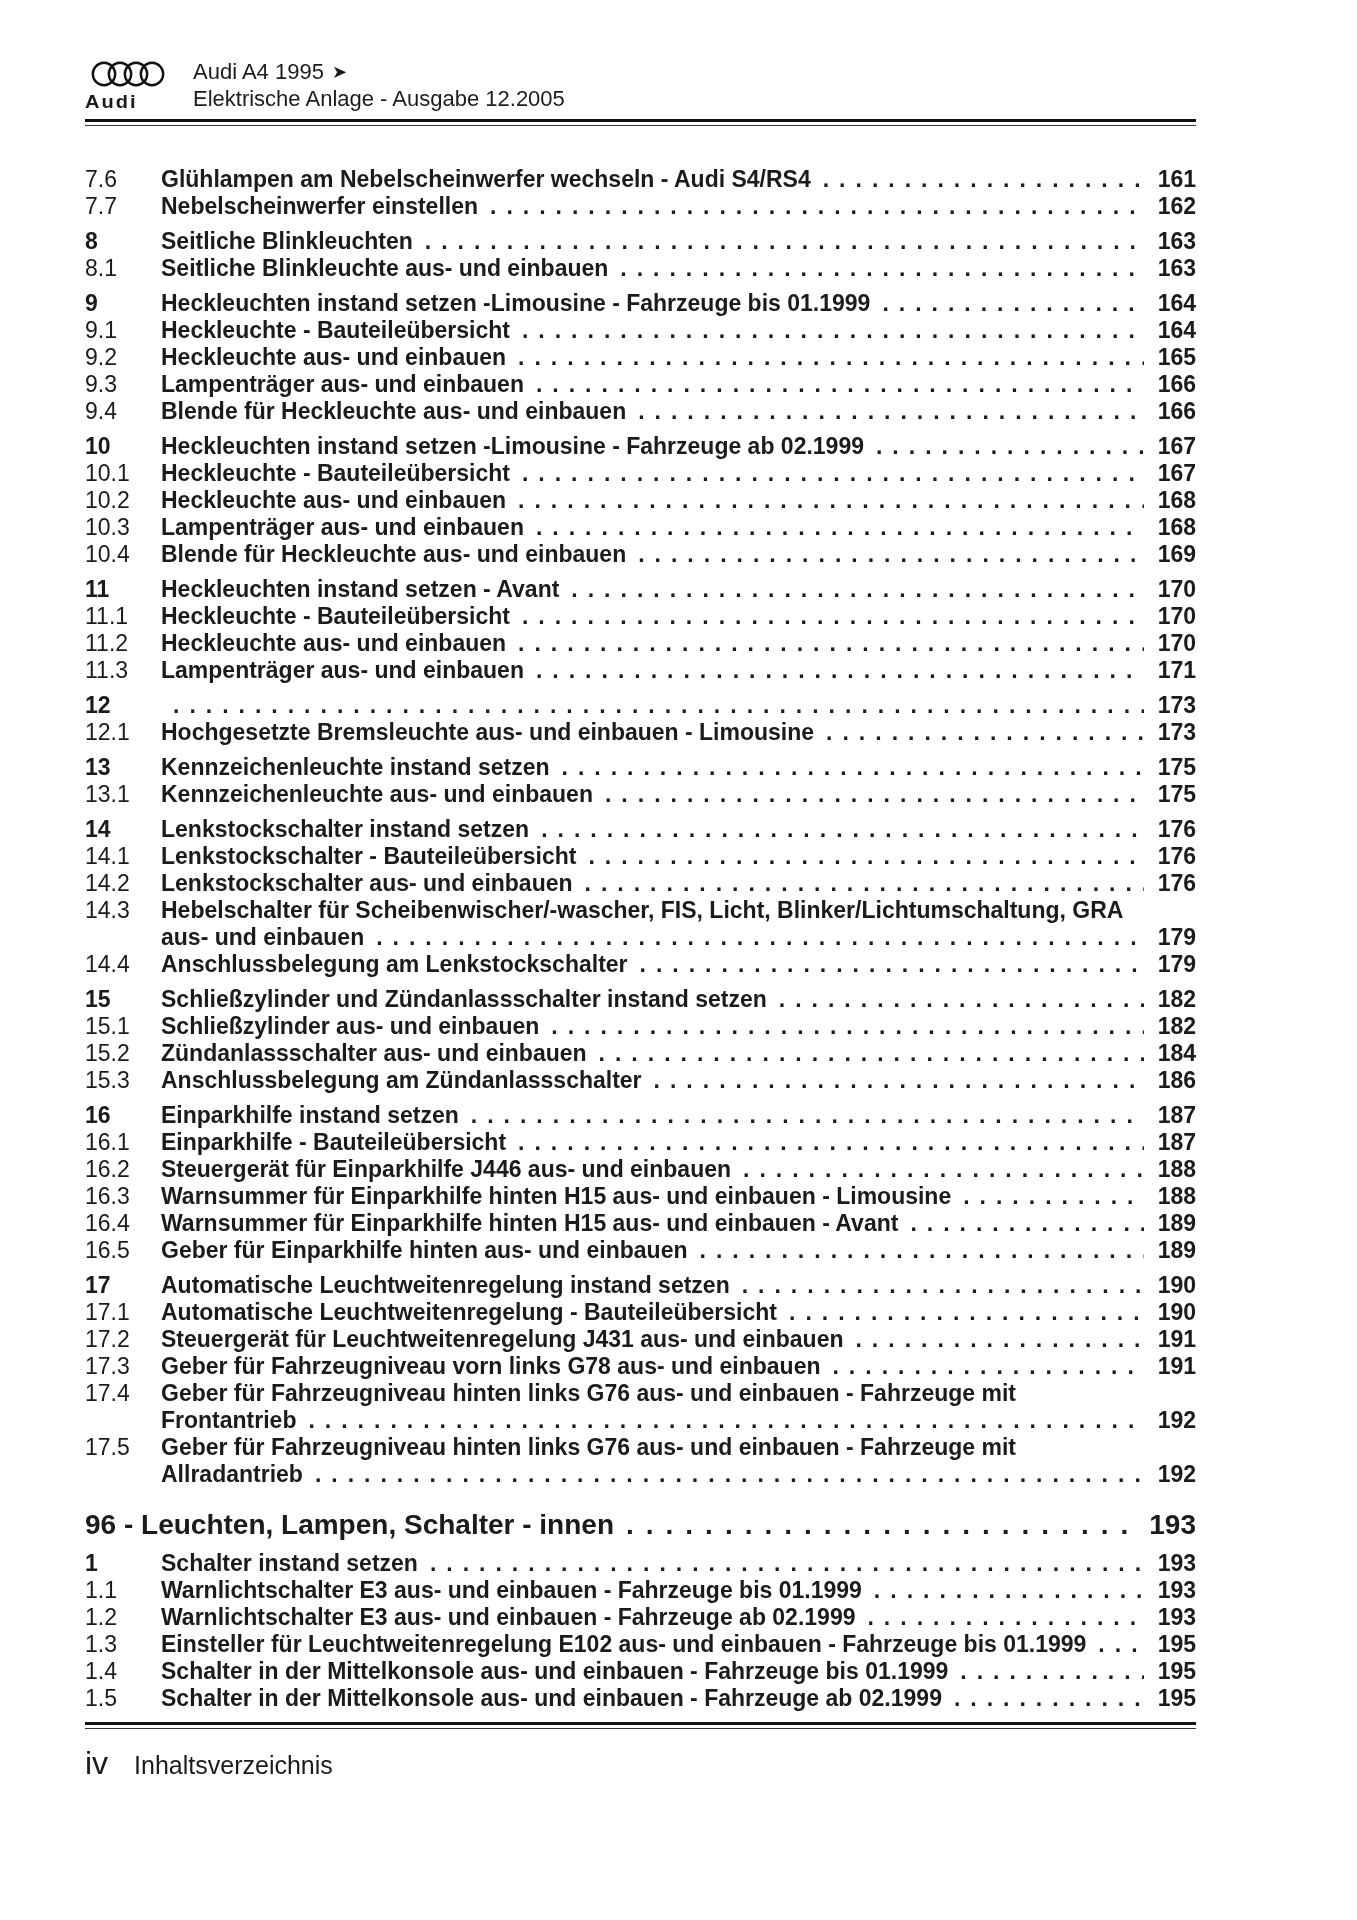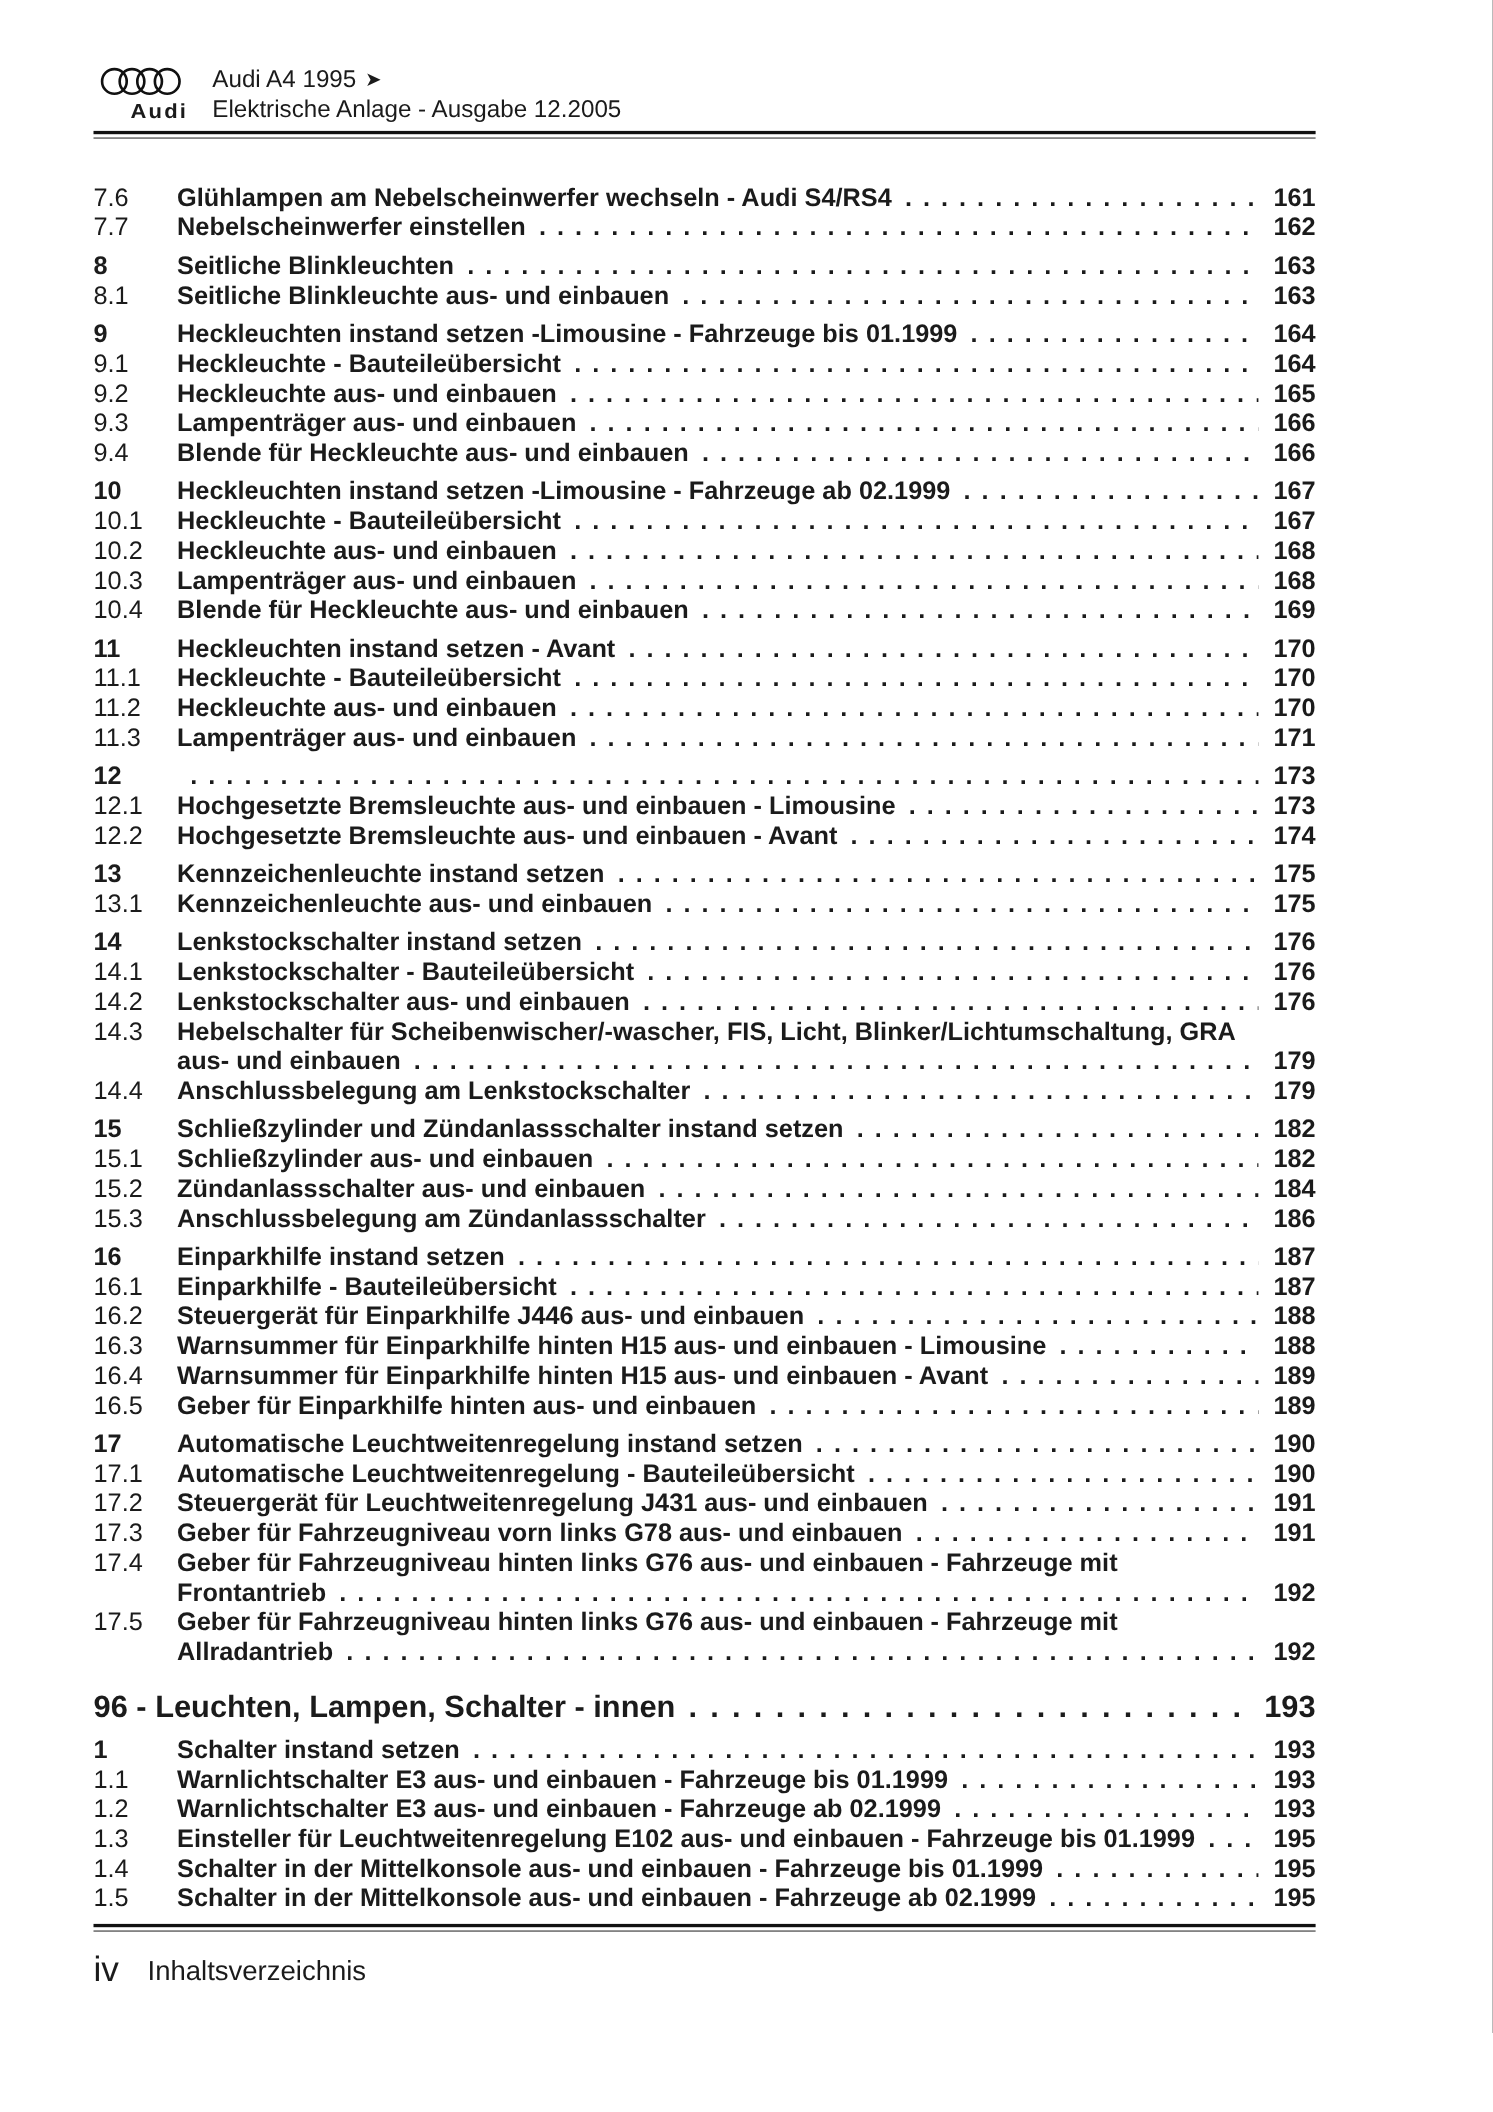--- a/index.html
+++ b/index.html
@@ -9,21 +9,21 @@
     margin:0 auto;
     background:#ffffff;
     color:#1b1b1b;
     font-family:"Liberation Sans","DejaVu Sans",sans-serif;
     box-sizing:border-box;
     padding:56px 161px 0 85px;
     overflow:hidden;
   }
   
   .hdr { display:flex; align-items:flex-start; gap:22px; }
-  .brand { width:86px; flex:none; text-align:right; }
+  .brand { width:86px; flex:none; text-align:left; }
   .rings { display:block; margin:2px auto 0 auto; }
   .wordmark {
     font-weight:bold; font-size:20px; letter-spacing:2px;
     margin-top:1px; transform:scaleY(0.92);
   }
   .hdr-titles { font-size:22px; line-height:27px; padding-top:2px; }
   .hdr-line1 { display:flex; align-items:center; gap:8px; }
   .arrow { font-size:18px; line-height:1; }
   .rule {
     height:3px;
@@ -241,28 +241,20 @@
         </div>
       </div>
       <div class="entry sub">
         <span class="num">12.1</span>
         <div class="content single">
           <span class="title">Hochgesetzte Bremsleuchte aus- und einbauen - Limousine</span>
           <span class="leader"></span>
           <span class="page-num">173</span>
         </div>
       </div>
-      <div class="entry sub">
-        <span class="num">12.2</span>
-        <div class="content single">
-          <span class="title">Hochgesetzte Bremsleuchte aus- und einbauen - Avant</span>
-          <span class="leader"></span>
-          <span class="page-num">174</span>
-        </div>
-      </div>
       <div class="entry main">
         <span class="num">13</span>
         <div class="content single">
           <span class="title">Kennzeichenleuchte instand setzen</span>
           <span class="leader"></span>
           <span class="page-num">175</span>
         </div>
       </div>
       <div class="entry sub">
         <span class="num">13.1</span>

